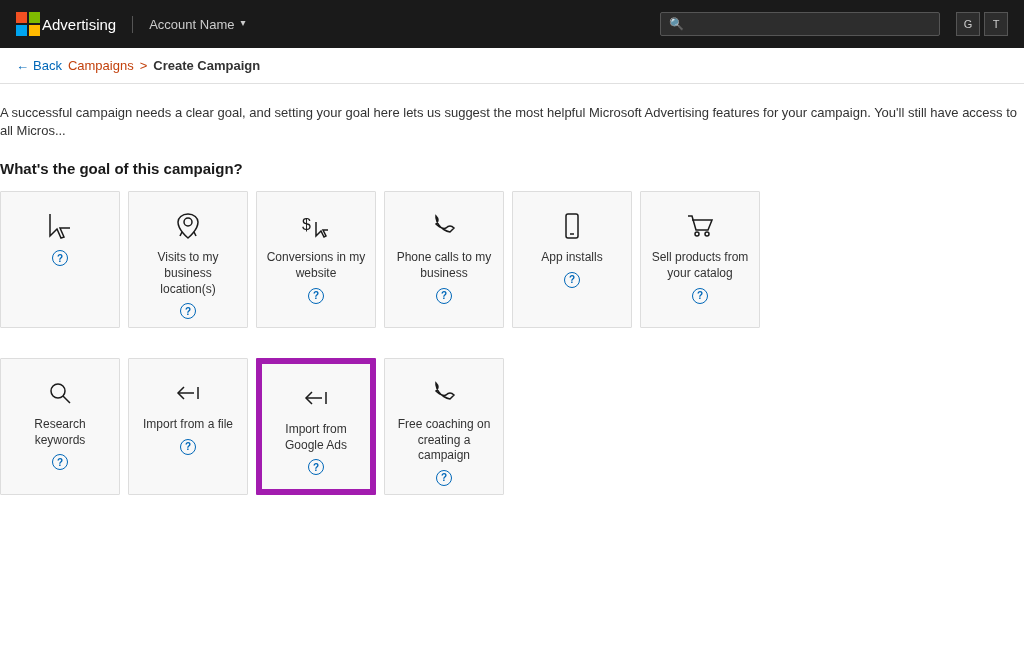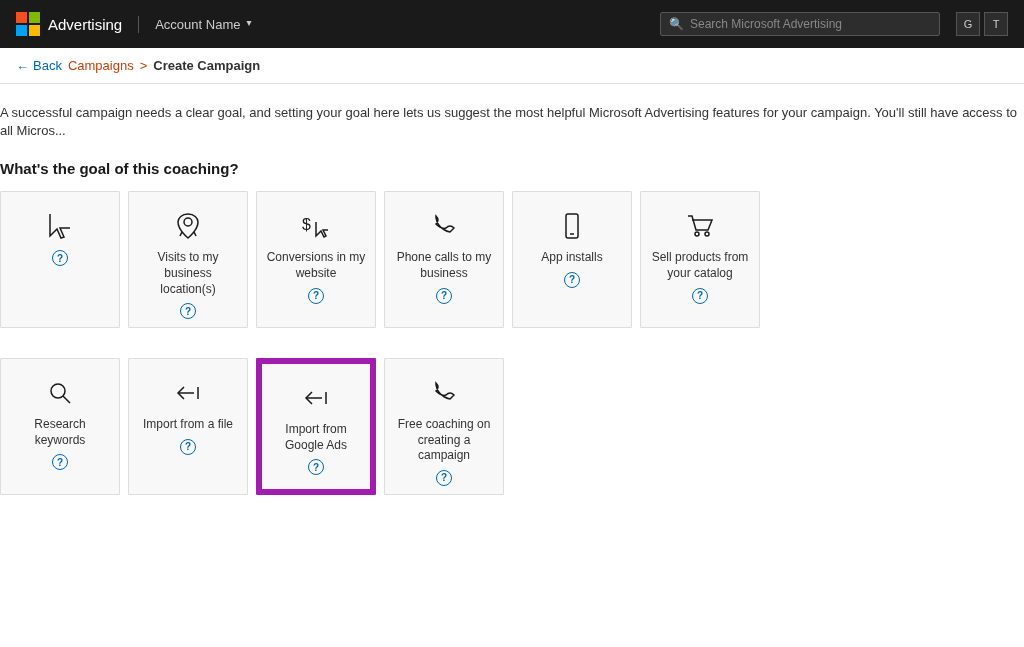--- a/index.html
+++ b/index.html
@@ -10,21 +10,21 @@
       background: #1a1a1a;
       display: flex;
       align-items: center;
       height: 48px;
       padding: 0 16px;
       gap: 16px;
     }
     .header-logo {
       display: flex;
       align-items: center;
-      gap: 8px;
+      gap: 2px;
       text-align: center;
     }
     .ms-logo {
       width: 24px;
       height: 24px;
     }
     .header-brand {
       color: #fff;
       font-size: 15px;
       font-weight: 400;
@@ -217,21 +217,20 @@
       <rect x="13" y="13" width="11" height="11" fill="#ffb900"></rect>
     </svg>
     <span class="header-brand">Advertising</span>
   </div>
   <div class="header-account">
     <span class="header-account-name">Account Name</span>
     <span class="chevron-icon">▾</span>
   </div>
   <div class="search-bar">
     <span class="search-icon-hdr">🔍</span>
-    <input class="search-input-hdr" type="text" placeholder="Search Microsoft Advertising" style="">
   </div>
   <div class="header-btns">
     <div class="hdr-btn">G</div>
     <div class="hdr-btn">T</div>
   </div>
 </header>
 
 <nav class="breadcrumb-bar">
   <a class="back-link">
     <span class="back-arrow">←</span>
@@ -239,21 +238,21 @@
   </a>
   <span class="breadcrumb-sep">Campaigns</span>
   <span class="breadcrumb-sep">&gt;</span>
   <span class="breadcrumb-current">Create Campaign</span>
 </nav>
 
 <div class="main-content">
   <p class="intro-text">A successful campaign needs a clear goal, and setting your goal here lets us suggest the most helpful Microsoft Advertising features for your campaign. You'll still have access to all Micros...</p>
 
   <div>
-    <div class="section-title">What's the goal of this coaching?</div>
+    <div class="section-title">What's the goal of this campaign?</div>
     <div class="cards-row">
 
       <div class="goal-card">
         <div class="svg-icon">
           <svg viewBox="0 0 32 32">
               <polyline points="6,4 6,26 13,19 17,28 20,27 16,18 26,18"></polyline>
             </svg>
         </div>
         <div class="help-circle">?</div>
       </div>

